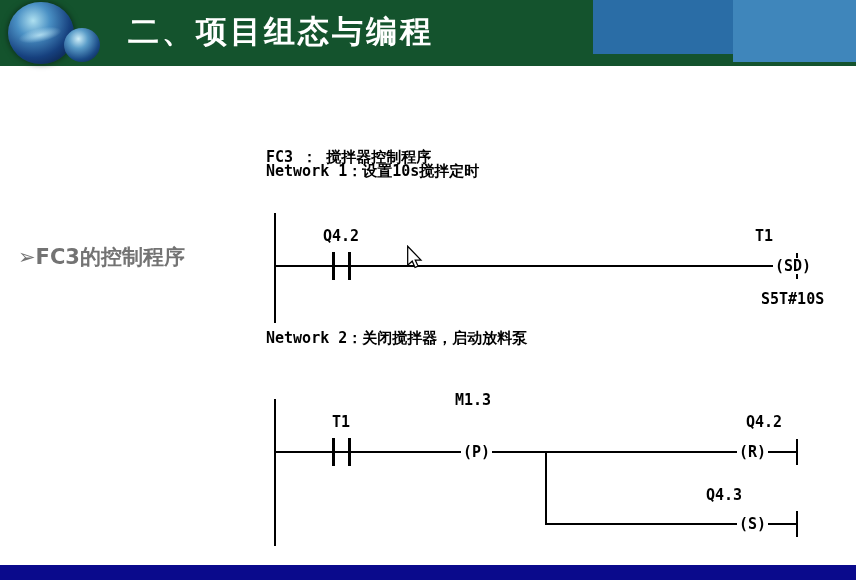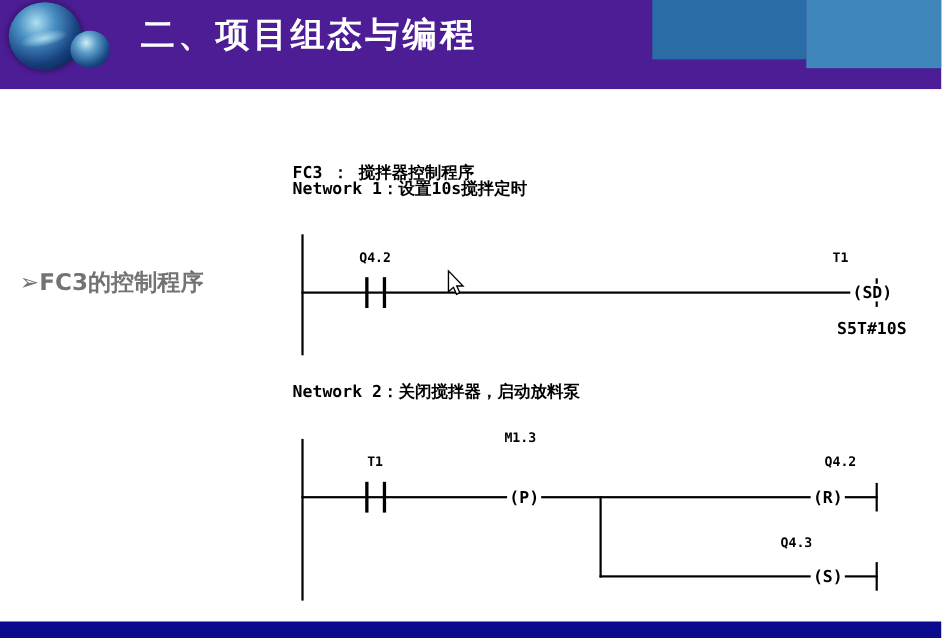--- a/index.html
+++ b/index.html
@@ -1,20 +1,20 @@
 <!DOCTYPE html>
 <html><head>
 <meta charset="utf-8">
 <style>
   html,body{margin:0;padding:0;background:#ffffff;}
   .slide{position:relative;width:856px;height:580px;background:#ffffff;overflow:hidden;
          font-family:"DejaVu Sans","Liberation Sans",sans-serif;}
 
   
-  .titlebar{position:absolute;left:0;top:0;width:856px;height:81px;background:#4c1d95;}
+  .titlebar{position:absolute;left:0;top:0;width:856px;height:66px;background:#14532d;}
   .tb-a{position:absolute;left:593px;top:0;width:140px;height:54px;background:#2a6da6;}
   .tb-b{position:absolute;left:733px;top:0;width:123px;height:62px;background:#3f86bb;}
   .globe-big{position:absolute;left:8px;top:2px;width:66px;height:62px;border-radius:50%;
          background:radial-gradient(circle at 38% 30%, #aee0f0 0%, #4a90c4 28%, #16407e 62%, #04102e 100%);
          box-shadow:0 0 6px rgba(0,0,0,.55);}
   .globe-big::after{content:"";position:absolute;left:10px;top:26px;width:44px;height:14px;border-radius:50%;
          background:radial-gradient(ellipse at 50% 50%, rgba(190,230,245,.85) 0%, rgba(190,230,245,0) 70%);
          transform:rotate(-12deg);}
   .globe-small{position:absolute;left:64px;top:28px;width:36px;height:34px;border-radius:50%;
          background:radial-gradient(circle at 40% 32%, #cfeef8 0%, #5a9cc8 30%, #1a4a86 65%, #061636 100%);}
@@ -24,27 +24,27 @@
   
   .bottombar{position:absolute;left:0;bottom:0;width:856px;height:15px;background:#0a0a8c;}
 
   
   .note{position:absolute;left:18px;top:243px;color:#737373;font-size:21px;font-weight:bold;white-space:nowrap;}
 
   
   .mono{font-family:"DejaVu Sans Mono","Liberation Mono",monospace;font-weight:bold;color:#000000;}
   .heading{position:absolute;left:266px;top:124px;font-size:15px;white-space:nowrap;margin-top:24px;}
   .net1-title{position:absolute;left:266px;top:162px;font-size:15px;white-space:nowrap;}
-  .net2-title{position:absolute;left:266px;top:347px;font-size:15px;white-space:nowrap;}
+  .net2-title{position:absolute;left:266px;top:329px;font-size:15px;white-space:nowrap;}
 
   
   .hline{position:absolute;height:2px;background:#000000;}
   .vline{position:absolute;width:2px;background:#000000;}
   .cbar{position:absolute;width:3px;background:#000000;}
-  .lbl{position:absolute;font-size:12px;text-align:center;white-space:nowrap;}
+  .lbl{position:absolute;font-size:15px;text-align:center;white-space:nowrap;}
   .sym{position:absolute;font-size:15px;line-height:16px;background:#ffffff;padding:0 2px;white-space:nowrap;}
   .param{position:absolute;font-size:15px;white-space:nowrap;margin-left:21px;}
 
   
   .n1-rail{left:274px;top:213px;height:110px;}
   .n1-rung{left:274px;top:265px;width:524px;}
   .n1-c1{left:332px;top:252px;height:28px;}
   .n1-c2{left:348px;top:252px;height:28px;}
   .n1-endbar{left:796px;top:253px;height:26px;}
   .n1-contact-lbl{left:308px;top:227px;width:66px;}

